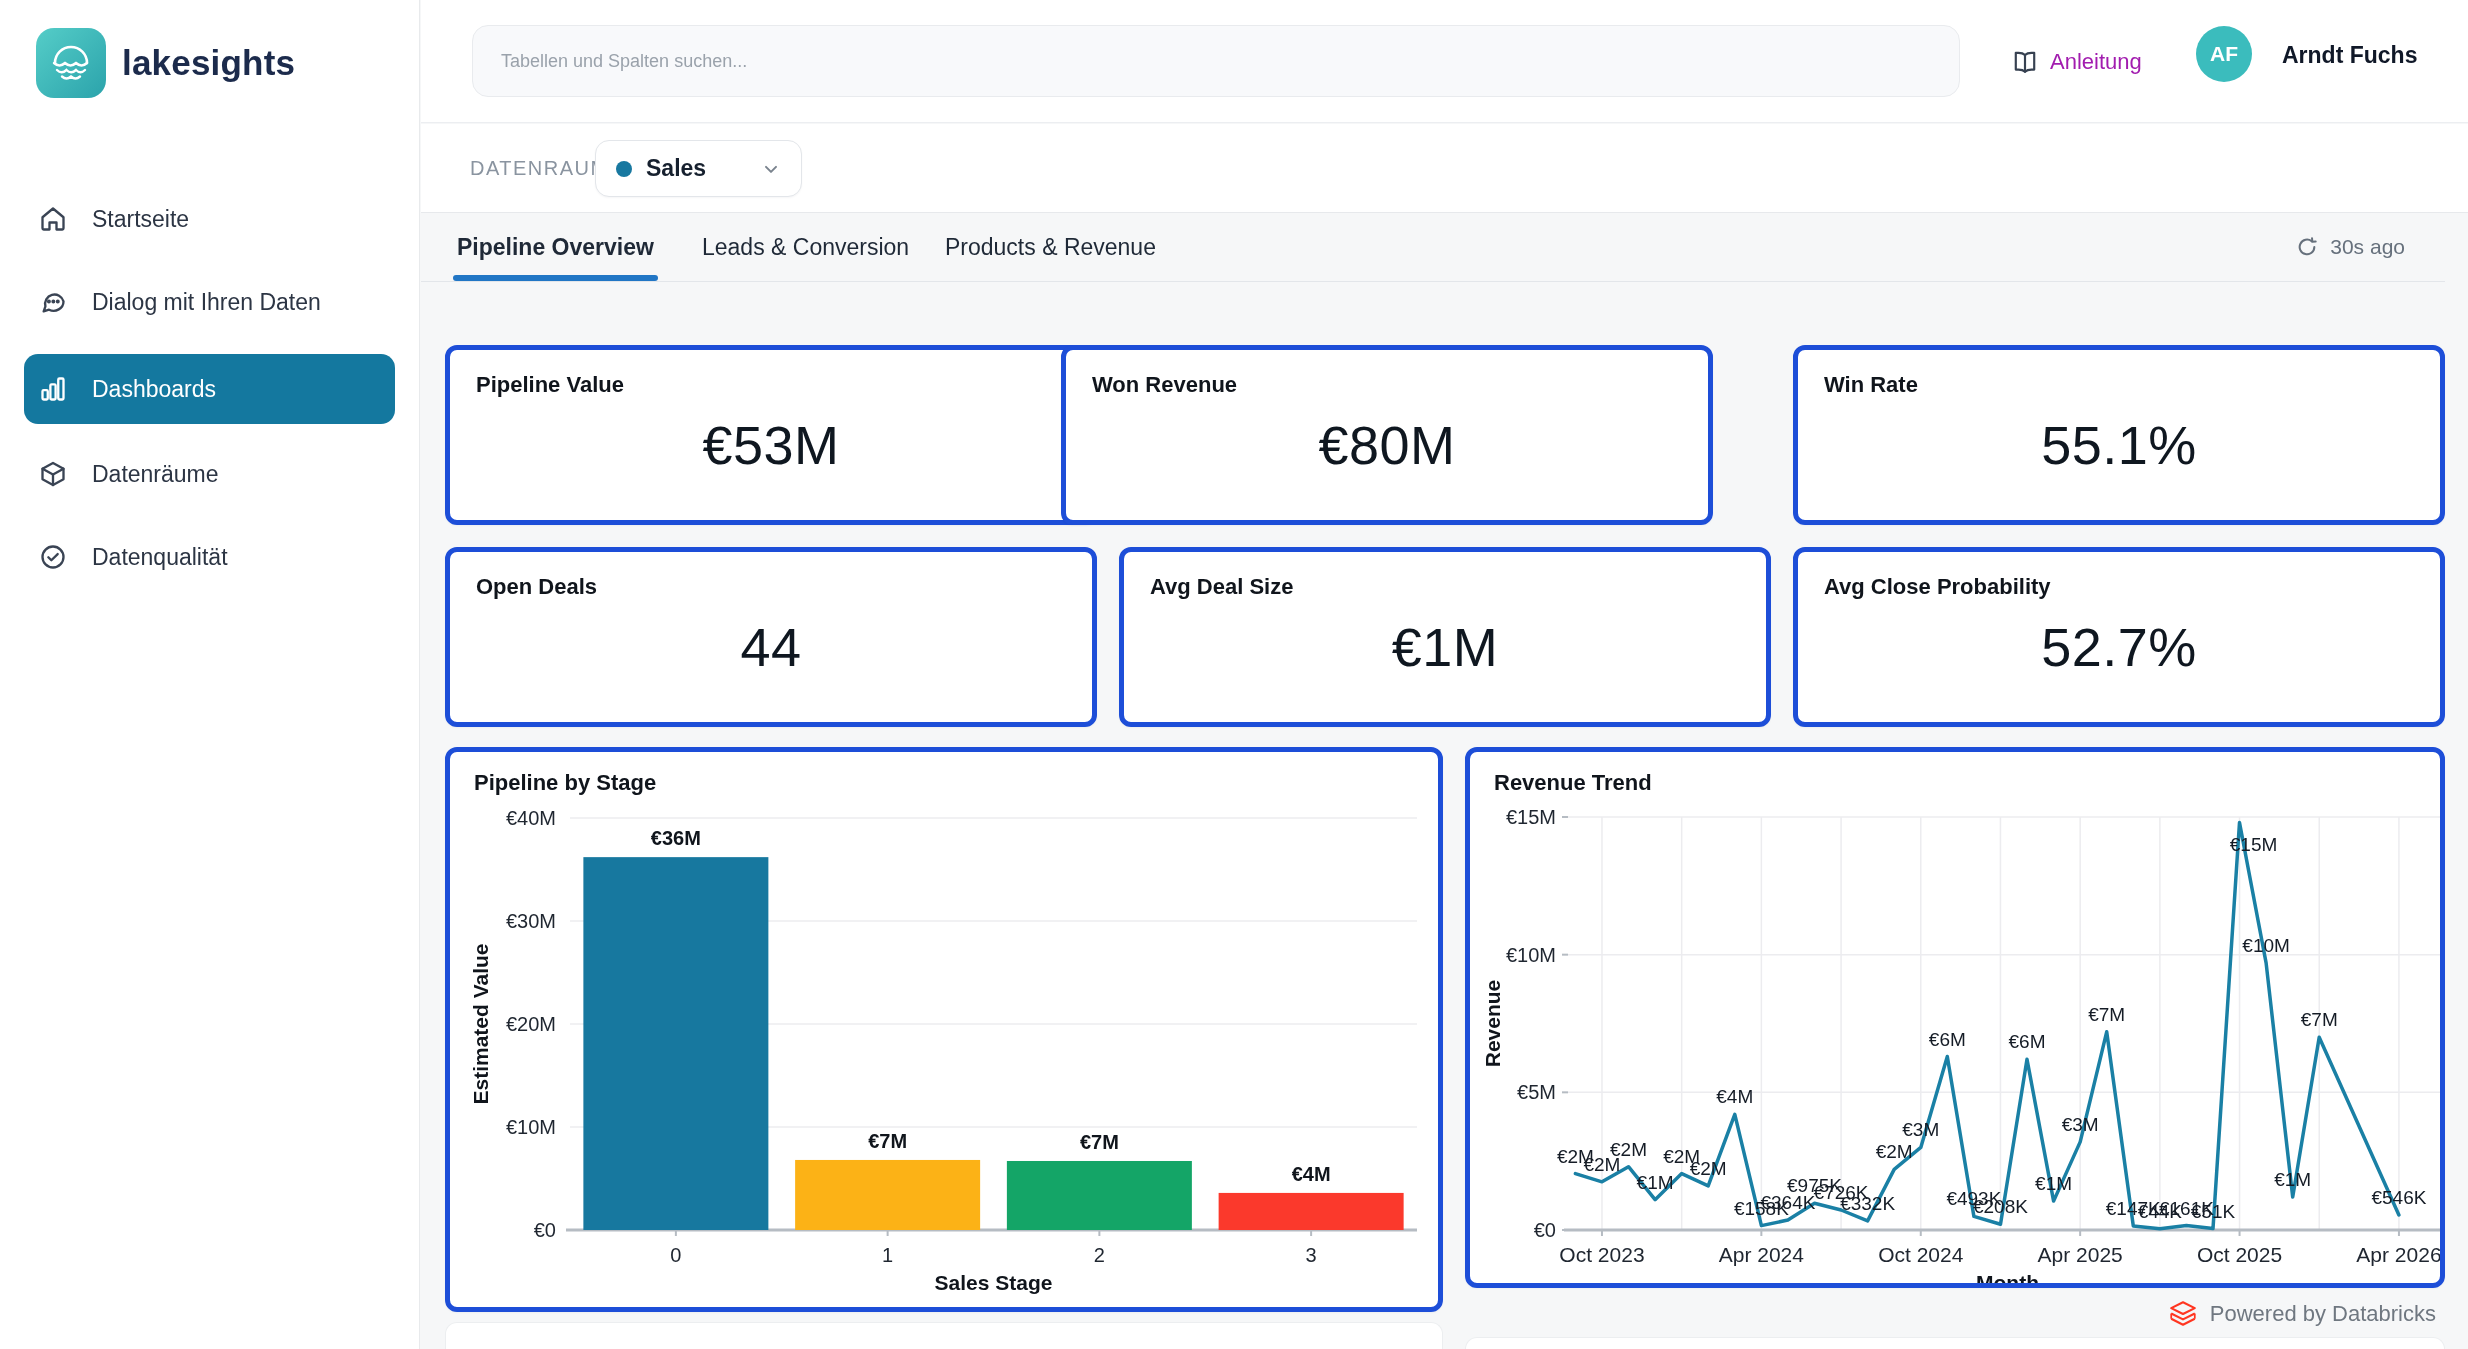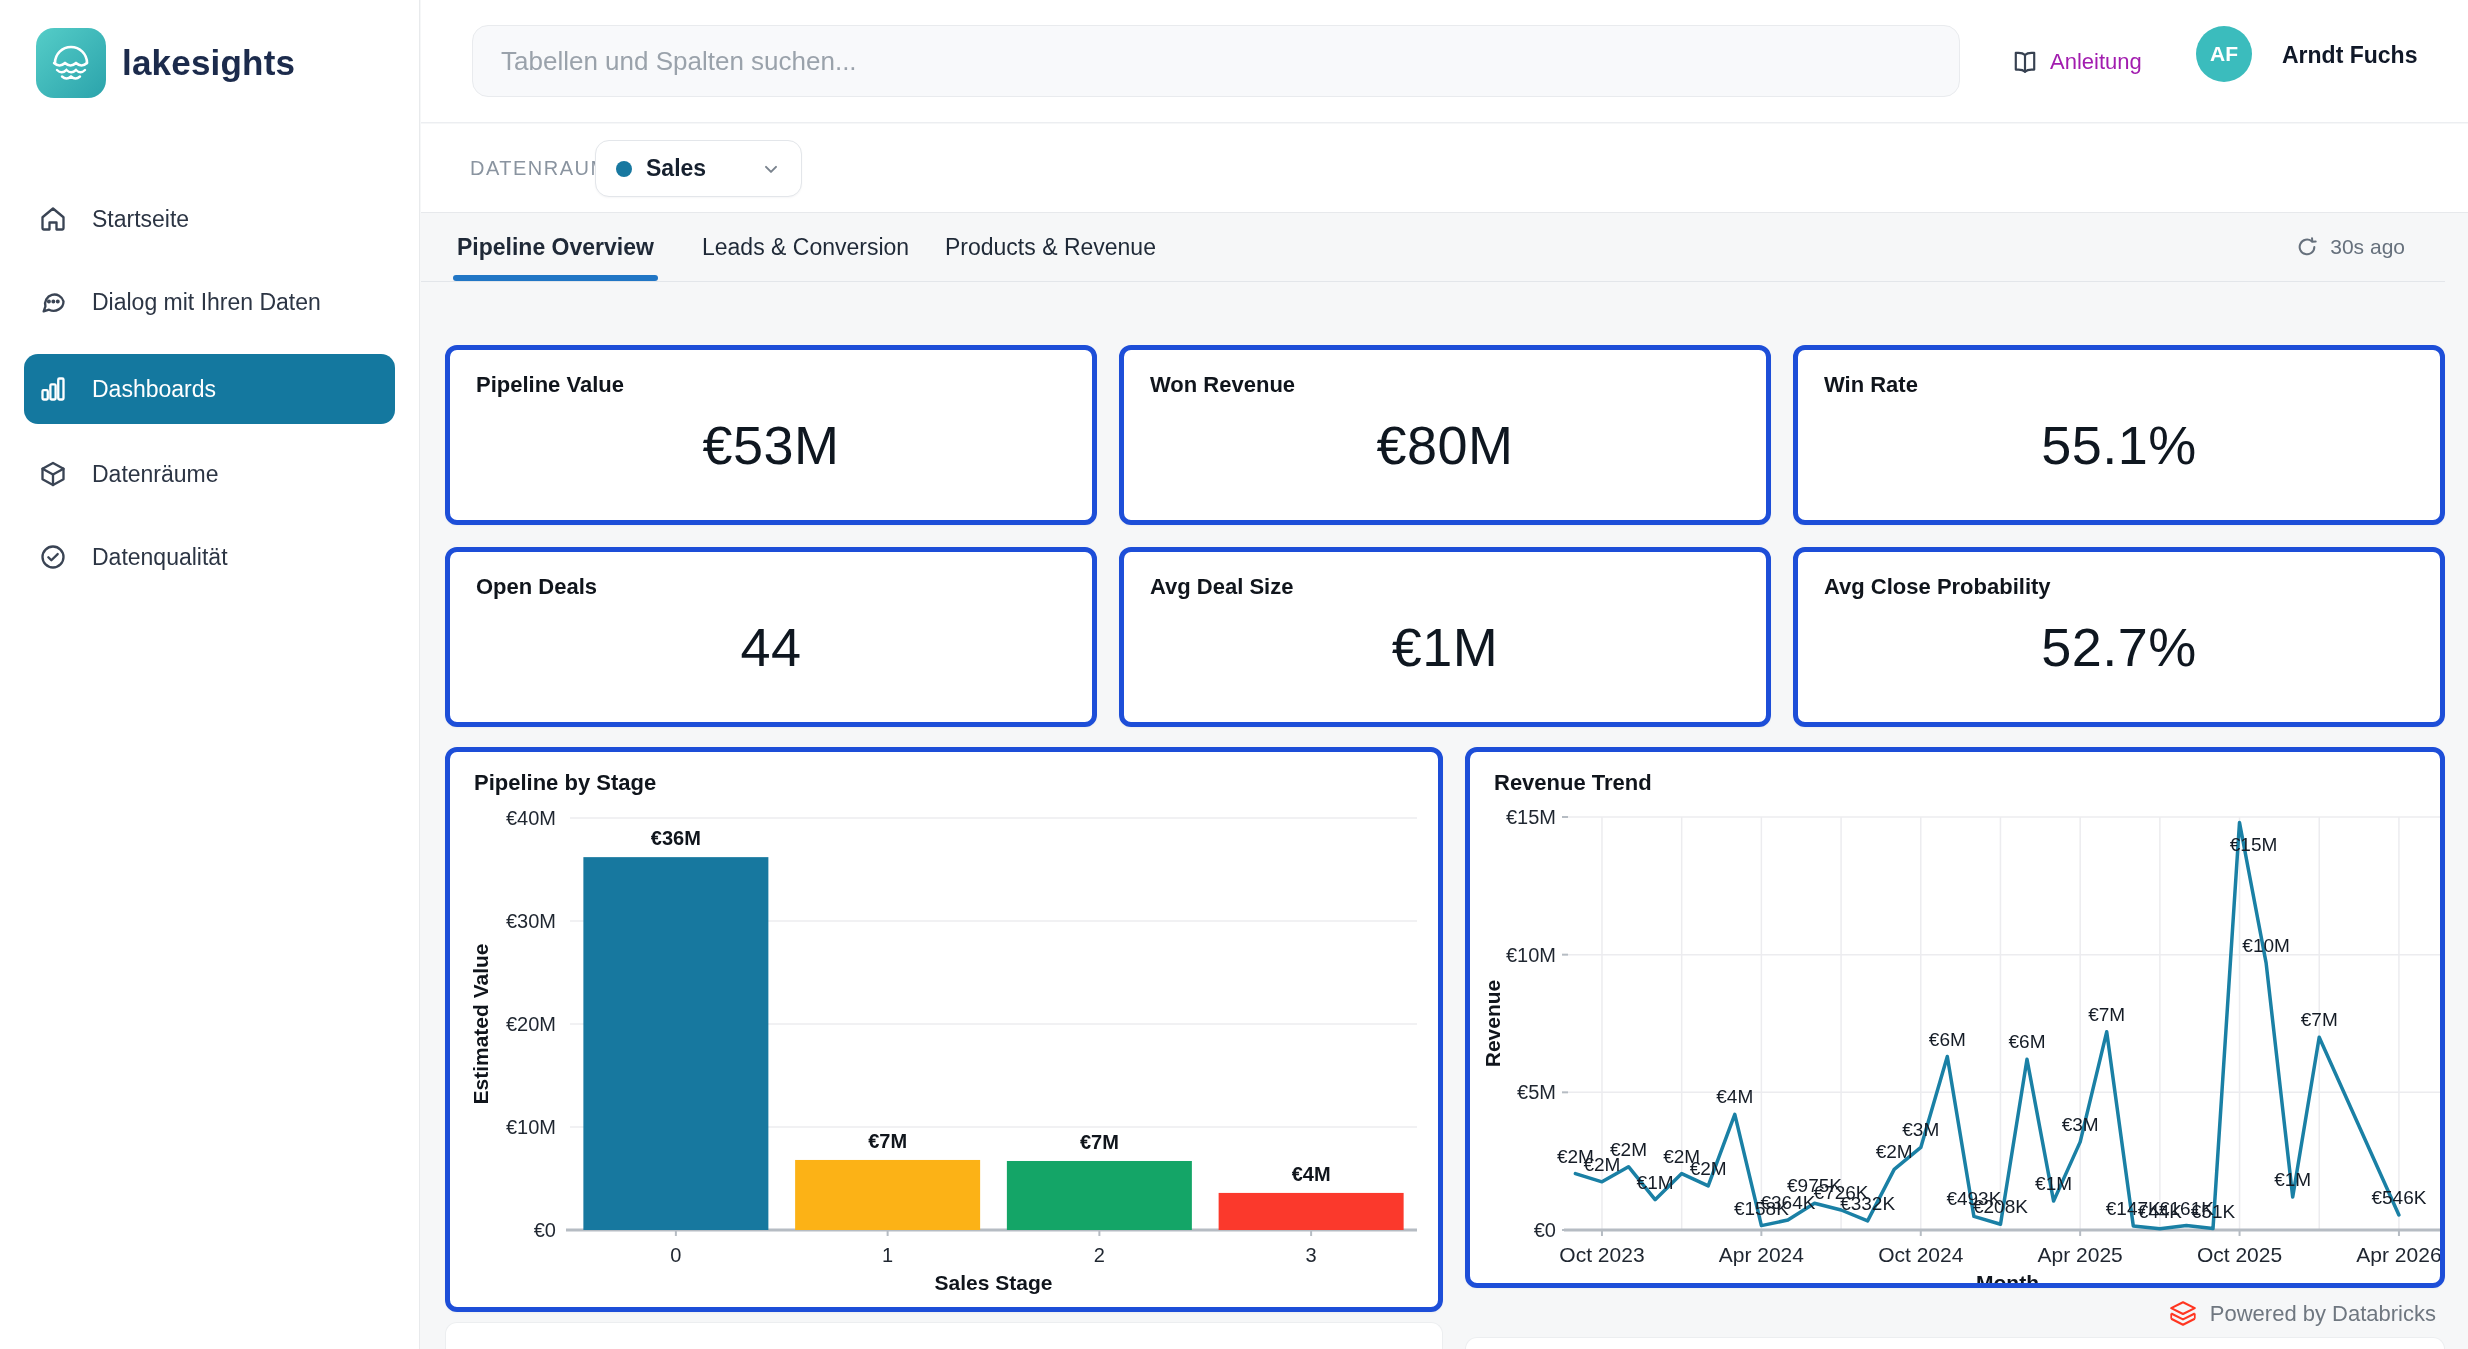--- a/index.html
+++ b/index.html
@@ -12,21 +12,21 @@
   .brand { position:absolute; left:36px; top:28px; display:flex; align-items:center; gap:16px; }
   .brand-logo { width:70px; height:70px; border-radius:18px; background:linear-gradient(135deg,#55cdc8 0%,#2ba3ab 100%); display:flex; align-items:center; justify-content:center; }
   .brand-name { font-size:35px; font-weight:700; color:#1c2b4c; letter-spacing:.2px; }
   .nav-item { position:absolute; left:24px; right:24px; height:54px; display:flex; align-items:center; gap:24px; padding-left:14px; border-radius:14px; color:#2c3544; font-size:23px; font-weight:500; cursor:pointer; }
   .nav-item .nicon { width:30px; height:30px; display:flex; align-items:center; justify-content:center; color:#3a4454; }
   .nav-item.active { background:#14789f; color:#ffffff; height:70px; }
   .nav-item.active .nicon { color:#ffffff; }
 
   
   .topbar { position:absolute; left:421px; top:0; width:2047px; height:123px; background:#ffffff; border-bottom:1px solid #eceef1; }
-  .search-input { position:absolute; left:51px; top:25px; width:1488px; height:72px; border:1.5px solid #e9ebee; background:#f8f9fb; border-radius:16px; font-size:26px; color:#3a424c; padding:0 28px; outline:none; font-family:inherit; }
+  .search-input { position:absolute; left:51px; top:25px; width:1488px; height:72px; border:1.5px solid #e9ebee; background:#f8f9fb; border-radius:16px; font-size:18px; color:#3a424c; padding:0 28px; outline:none; font-family:inherit; }
   .search-input::placeholder { color:#9aa2ab; }
   .help-link { position:absolute; left:1591px; top:0; height:123px; display:flex; align-items:center; gap:12px; color:#a21caf; font-size:22px; cursor:pointer; }
   .avatar { position:absolute; left:1775px; top:26px; width:56px; height:56px; border-radius:50%; background:#3bbcbd; color:#fff; font-size:21px; font-weight:700; display:flex; align-items:center; justify-content:center; }
   .user-name { position:absolute; left:1861px; top:0; height:110px; display:flex; align-items:center; font-size:23px; font-weight:700; color:#101828; }
 
   
   .dsrow { position:absolute; left:421px; top:124px; width:2047px; height:89px; background:#ffffff; border-bottom:1px solid #e7e9ec; }
   .ds-label { position:absolute; left:49px; top:0; height:89px; display:flex; align-items:center; font-size:20px; letter-spacing:1.5px; color:#8a94a0; }
   .ds-select { position:absolute; left:174px; top:16px; width:207px; height:57px; background:#fff; border:1.5px solid #e3e6ea; border-radius:14px; display:flex; align-items:center; padding:0 20px; gap:14px; cursor:pointer; box-shadow:0 1px 2px rgba(16,24,40,.04); }
   .ds-dot { width:16px; height:16px; border-radius:50%; background:#1878a0; }
@@ -175,21 +175,21 @@
           </svg>
       </span>
       <span>30s ago</span>
     </div>
   </div>
 
   <div class="card" style="left:445px;  top:345px; width:652px; height:180px;">
     <div class="kpi-title">Pipeline Value</div>
     <div class="kpi-value">€53M</div>
   </div>
-  <div class="card" style="left:1119px; top:345px; width:652px; height:180px;">
+  <div class="card" style="left:1061px; top:345px; width:652px; height:180px;">
     <div class="kpi-title">Won Revenue</div>
     <div class="kpi-value">€80M</div>
   </div>
   <div class="card" style="left:1793px; top:345px; width:652px; height:180px;">
     <div class="kpi-title">Win Rate</div>
     <div class="kpi-value">55.1%</div>
   </div>
   <div class="card" style="left:445px;  top:547px; width:652px; height:180px;">
     <div class="kpi-title">Open Deals</div>
     <div class="kpi-value">44</div>

